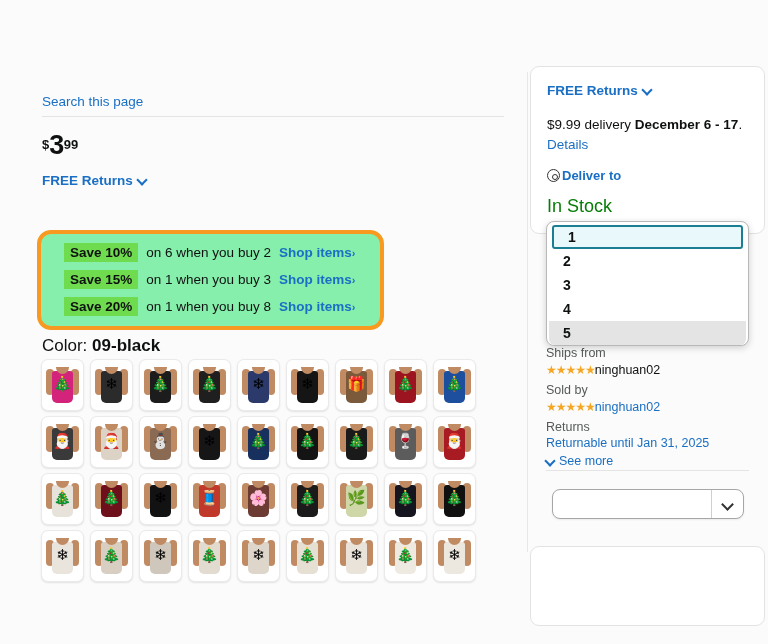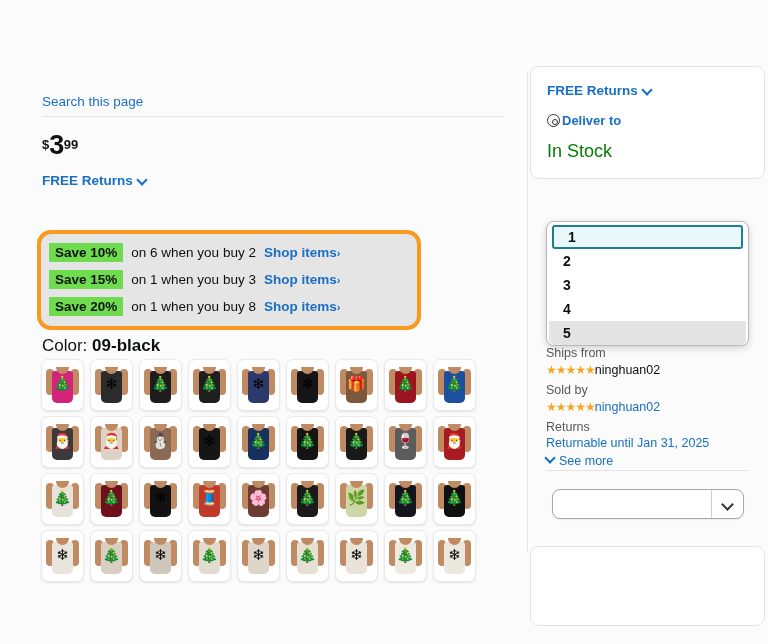--- a/index.html
+++ b/index.html
@@ -37,22 +37,22 @@
   .chev { display: inline-block; width: 9px; height: 9px; position: relative; }
   .chev::after {
     content: ""; position: absolute; left: 0; top: 0;
     width: 6px; height: 6px; border-right: 2px solid currentColor;
     border-bottom: 2px solid currentColor; transform: rotate(45deg);
   }
 
   
   .promo-box {
     position: absolute; left: -5px; top: 152px;
-    width: 384px; border: 4px solid #f79a1f; border-radius: 14px;
-    background: #e5e5e5; padding: 7px 9px 8px 8px;
+    width: 347px; border: 4px solid #f79a1f; border-radius: 14px;
+    background: #86efac; padding: 7px 9px 8px 23px;
   }
   .promo-row {
     display: flex; align-items: center; gap: 8px; height: 23px; margin-bottom: 4px;
   }
   .promo-row:last-child { margin-bottom: 0; }
   .save-badge {
     background: #6fdc4f; color: #0f1111; font-weight: 700;
     font-size: 13.5px; padding: 2px 6px; white-space: nowrap;
   }
   .promo-text { font-size: 13.5px; color: #0f1111; white-space: nowrap; }
@@ -127,21 +127,21 @@
   .qty-opt.hovered { background: #e4e4e4; border-radius: 0 0 6px 6px; }
 
   
   .seller-table { position: absolute; left: 546px; top: 345px; width: 210px; font-size: 12.5px; color: #565959; }
   .s-row { display: flex; align-items: flex-start; margin-bottom: 3px; flex-direction: column; }
   .s-key { width: 62px; flex: none; line-height: 1.35; }
   .s-val { flex: 1; line-height: 1.35; color: #1a6fc4; }
   .stars { color: #f5a623; letter-spacing: -1px; font-size: 12px; }
   .seller-name { color: #0f1111; }
   .seller-name.link { color: #1a6fc4; }
-  .see-more { margin-top: 4px; display: inline-flex; gap: 4px; color: #1a6fc4; font-size: 12.5px; cursor: pointer; }
+  .see-more { margin-top: 4px; display: inline-flex; align-items: center; gap: 4px; color: #1a6fc4; font-size: 12.5px; cursor: pointer; }
 
   .side-rule { position: absolute; left: 546px; top: 470px; width: 203px; border-top: 1px solid #e4e4e4; }
 
   .add-list {
     position: absolute; left: 552px; top: 489px; width: 192px; height: 30px;
     display: flex; border: 1px solid #a6a6a6; border-radius: 8px; background: #fff;
     box-shadow: 0 1px 2px rgba(0,0,0,.07); cursor: pointer; overflow: hidden;
   }
   .add-list-label { flex: 1; display: flex; align-items: center; padding-left: 13px; font-size: 13px; color: #0f1111; margin-top: 48px; }
   .add-list-caret { width: 32px; border-left: 1px solid #cfcfcf; display: flex; align-items: center; justify-content: center; }
@@ -522,20 +522,24 @@
   </div>
 
   <div class="v-divider"></div>
 
   <div class="side-card">
     <div class="fr-side">
       <span>FREE Returns</span>
       <span class="chev"></span>
     </div>
 
+    <div class="delivery">
+      <span>$9.99 delivery </span><b>December 6 - 17</b><span>.</span>
+      <div class="details-link">Details</div>
+    </div>
 
     <div class="deliver-to">
       <span class="pin"></span>
       <span>Deliver to</span>
     </div>
 
     <div class="in-stock">In Stock</div>
   </div>
 
   <div class="qty-wrap">

